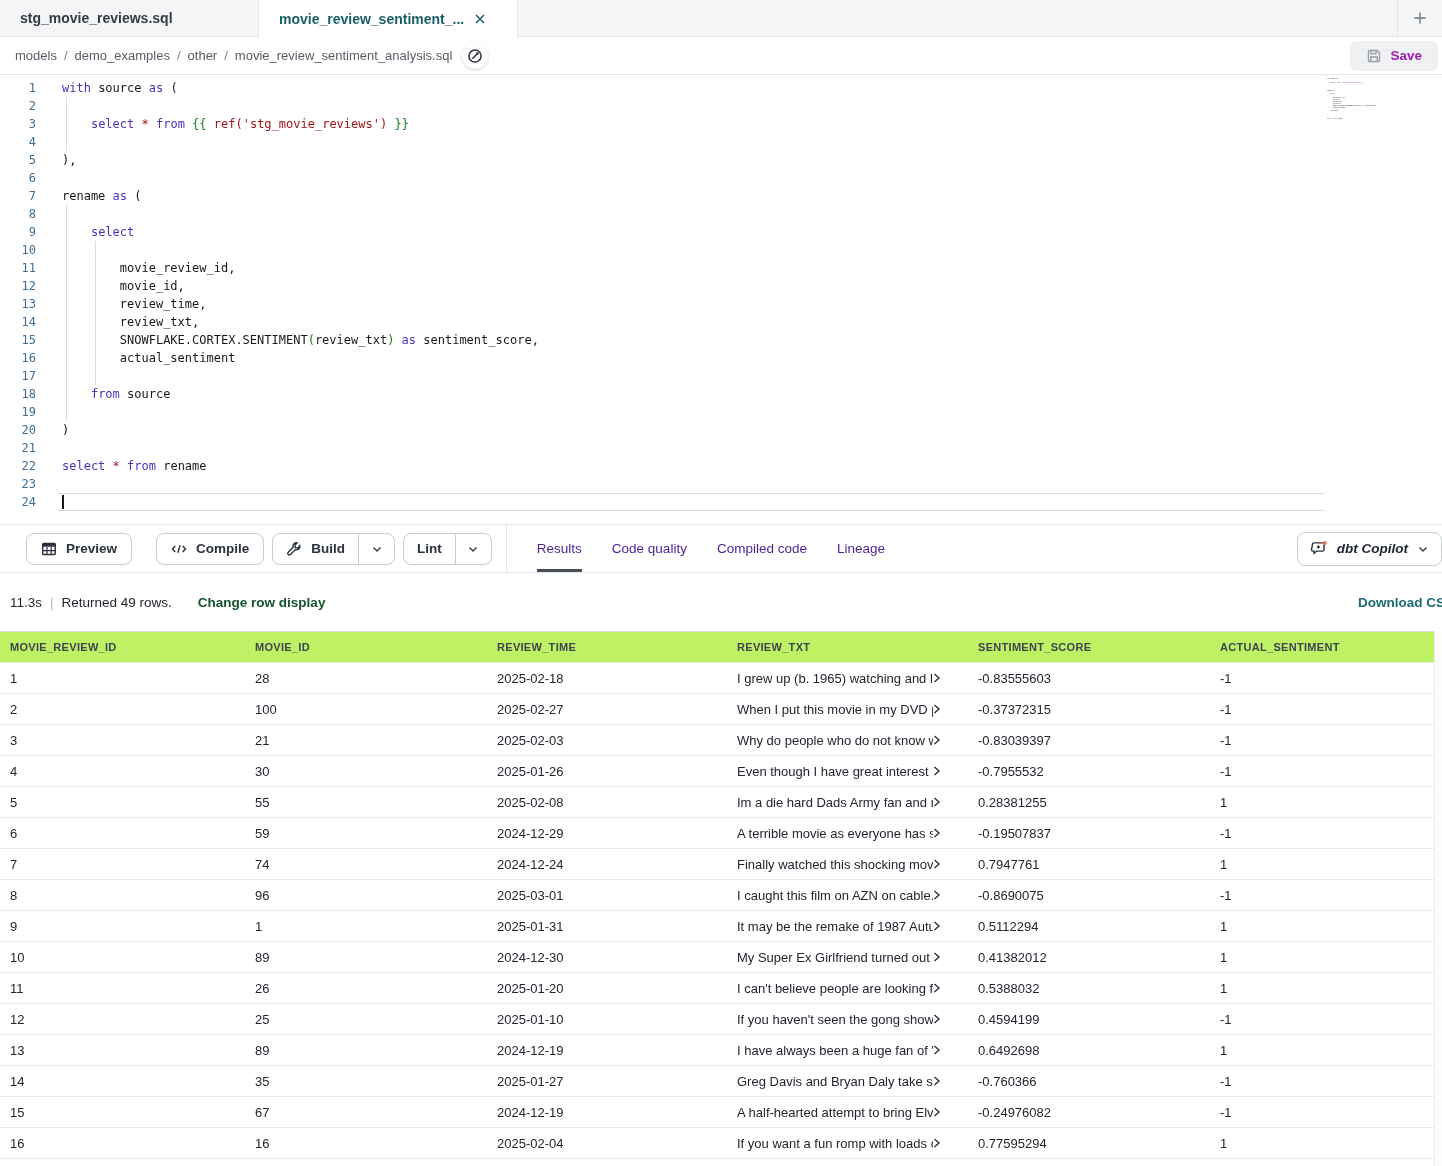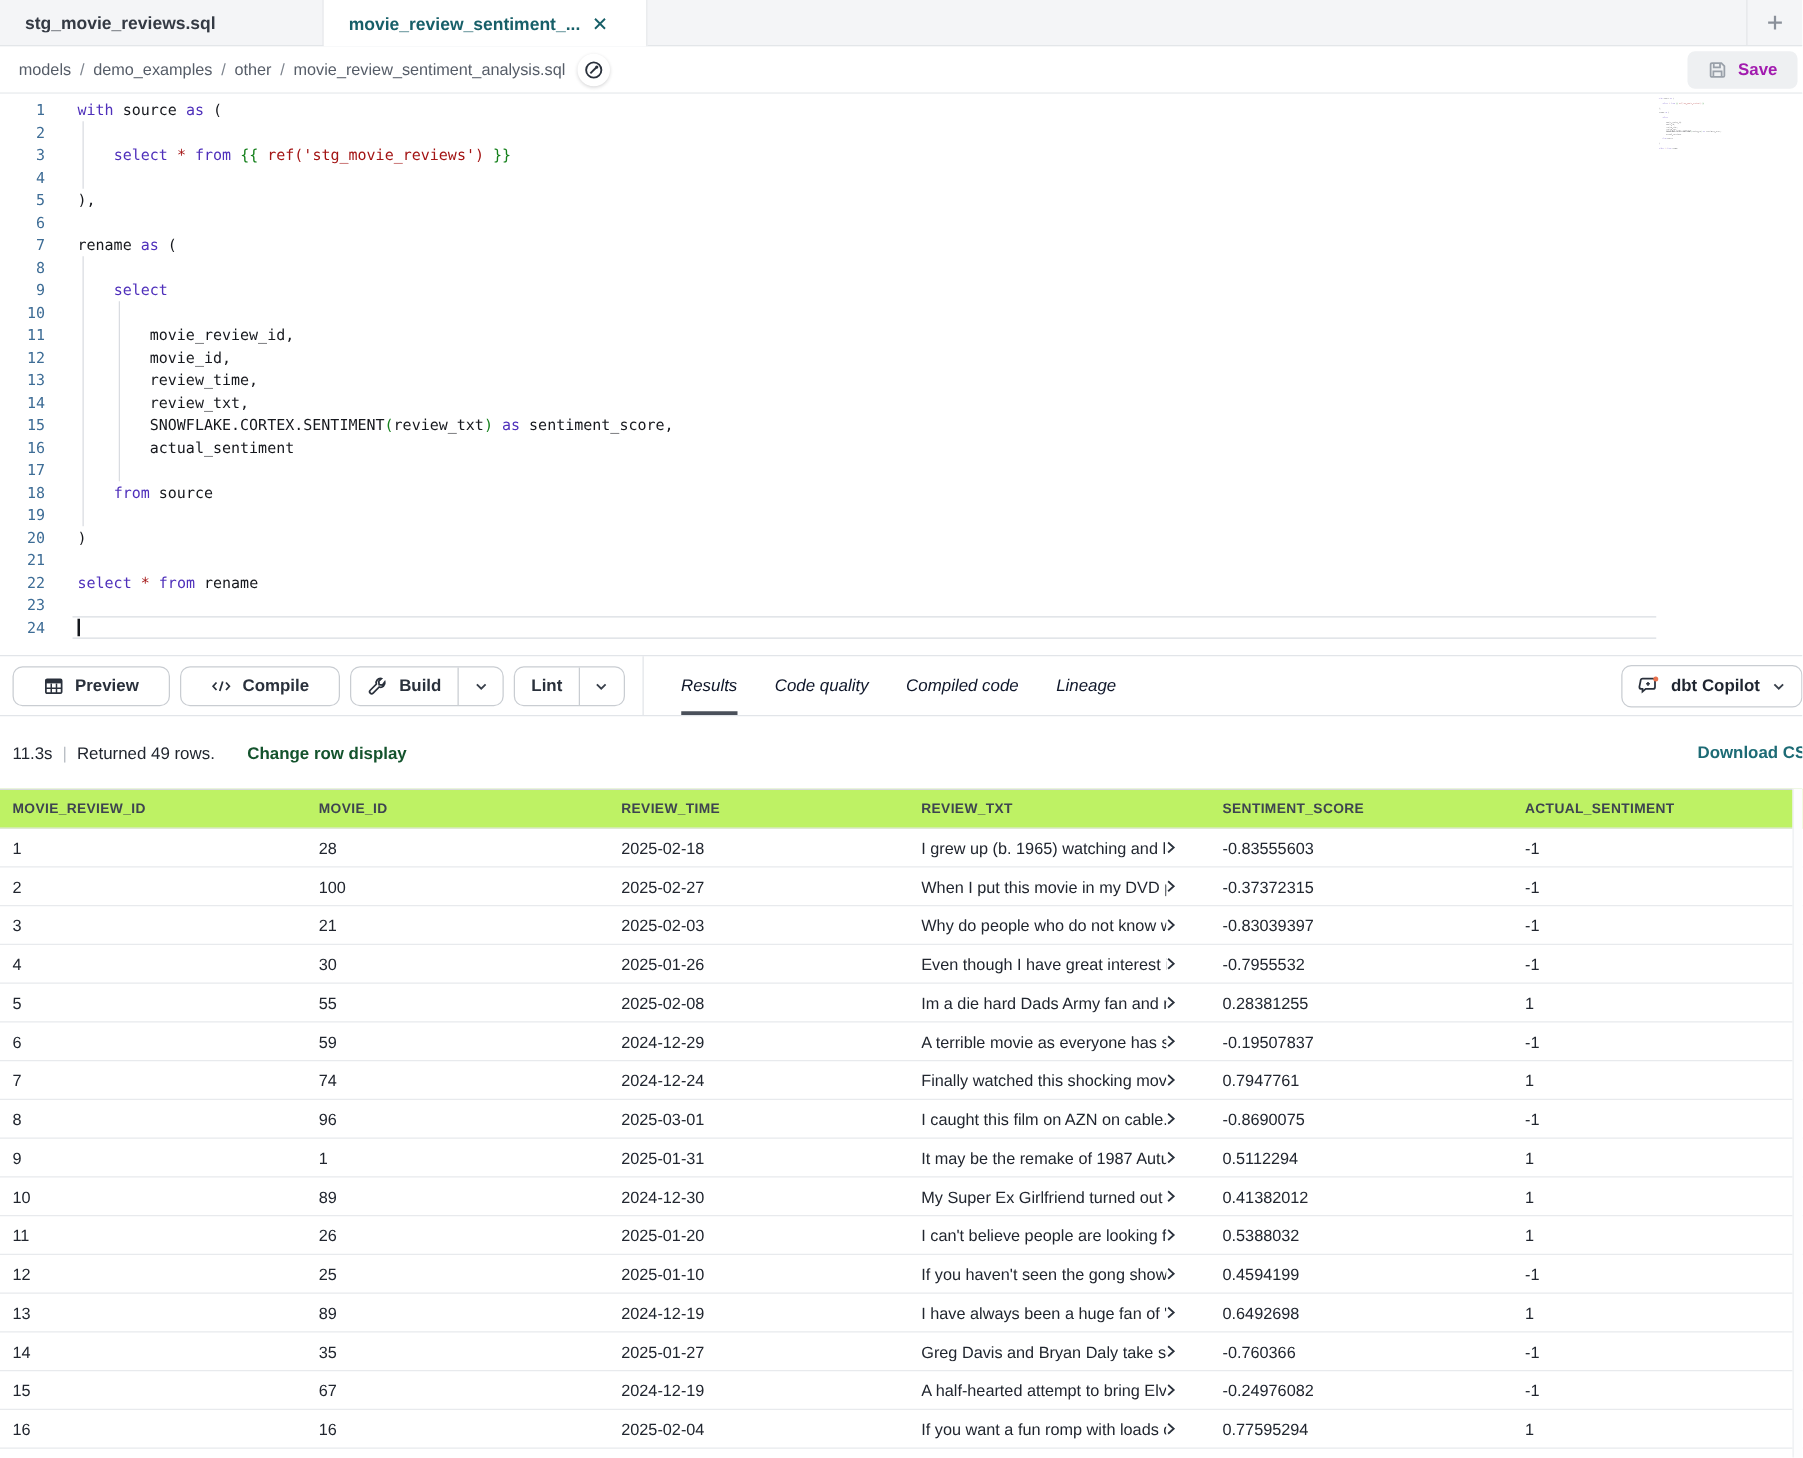--- a/index.html
+++ b/index.html
@@ -41,30 +41,30 @@
   .minimap{position:absolute;top:3px;right:45px;width:70px;height:52px;overflow:hidden;}
   .minimap .mini-inner{transform:scale(0.105);transform-origin:top left;width:1300px;white-space:pre;
        font-family:"DejaVu Sans Mono",monospace;font-size:12px;line-height:18px;}
   .minimap .cl{height:18px;}
 
   
   .toolbar{height:47px;border-top:1px solid #e2e5e9;border-bottom:1px solid #e2e5e9;
        display:flex;align-items:center;padding-left:10px;box-sizing:content-box;position:relative;}
   .btn,.btn-group{border:1px solid #c9cdd2;border-radius:8px;background:#fff;height:32px;box-sizing:border-box;
        margin-right:8px;display:flex;align-items:center;color:#2a313c;}
-  .btn{gap:9px;padding:0 24px;font-size:13.5px;font-weight:600;}
+  .btn{gap:9px;padding:0 14px;font-size:13.5px;font-weight:600;margin-left:16px;}
   .btn-group .main{display:flex;align-items:center;gap:9px;padding:0 13px;font-size:13.5px;font-weight:600;height:100%;}
   .btn-group .dd{width:35px;height:100%;border-left:1px solid #c9cdd2;display:flex;align-items:center;justify-content:center;color:#3a414c;}
   .tool-divider{width:1px;align-self:stretch;background:#e2e5e9;margin-left:6px;flex:none;}
   .rtabs{display:flex;align-items:stretch;height:100%;}
-  .rtab{margin-left:30px;font-size:13.5px;color:#0f172a;display:flex;align-items:center;
-        border-bottom:3px solid transparent;box-sizing:border-box;padding-top:2px;font-style:italic;}
+  .rtab{margin-left:30px;font-size:13.5px;color:#4c1d95;display:flex;align-items:center;
+        border-bottom:3px solid transparent;box-sizing:border-box;padding-top:2px;}
   .rtab.active{border-bottom-color:#4a505a;}
   .copilot-btn{margin-left:auto;margin-right:0;border:1px solid #c9cdd2;border-radius:8px;background:#fff;height:34px;
-        display:flex;align-items:center;gap:9px;padding:0 12px;font-size:13.5px;font-weight:600;color:#1f2530;}
+        display:flex;align-items:center;gap:9px;padding:0 12px;font-size:13.5px;font-weight:600;color:#1f2530;font-style:italic;}
 
   
   .statusbar{height:58px;display:flex;align-items:center;padding-left:10px;font-size:13.5px;color:#21262f;
         position:relative;overflow:hidden;}
   .status-sep{margin:0 8px;color:#b9bec5;}
   .status-link{color:#14532d;font-weight:600;margin-left:26px;}
   .download-link{position:absolute;right:-12px;top:50%;transform:translateY(-50%);color:#1d6b75;font-weight:600;}
 
   
   .rtable{position:relative;}

